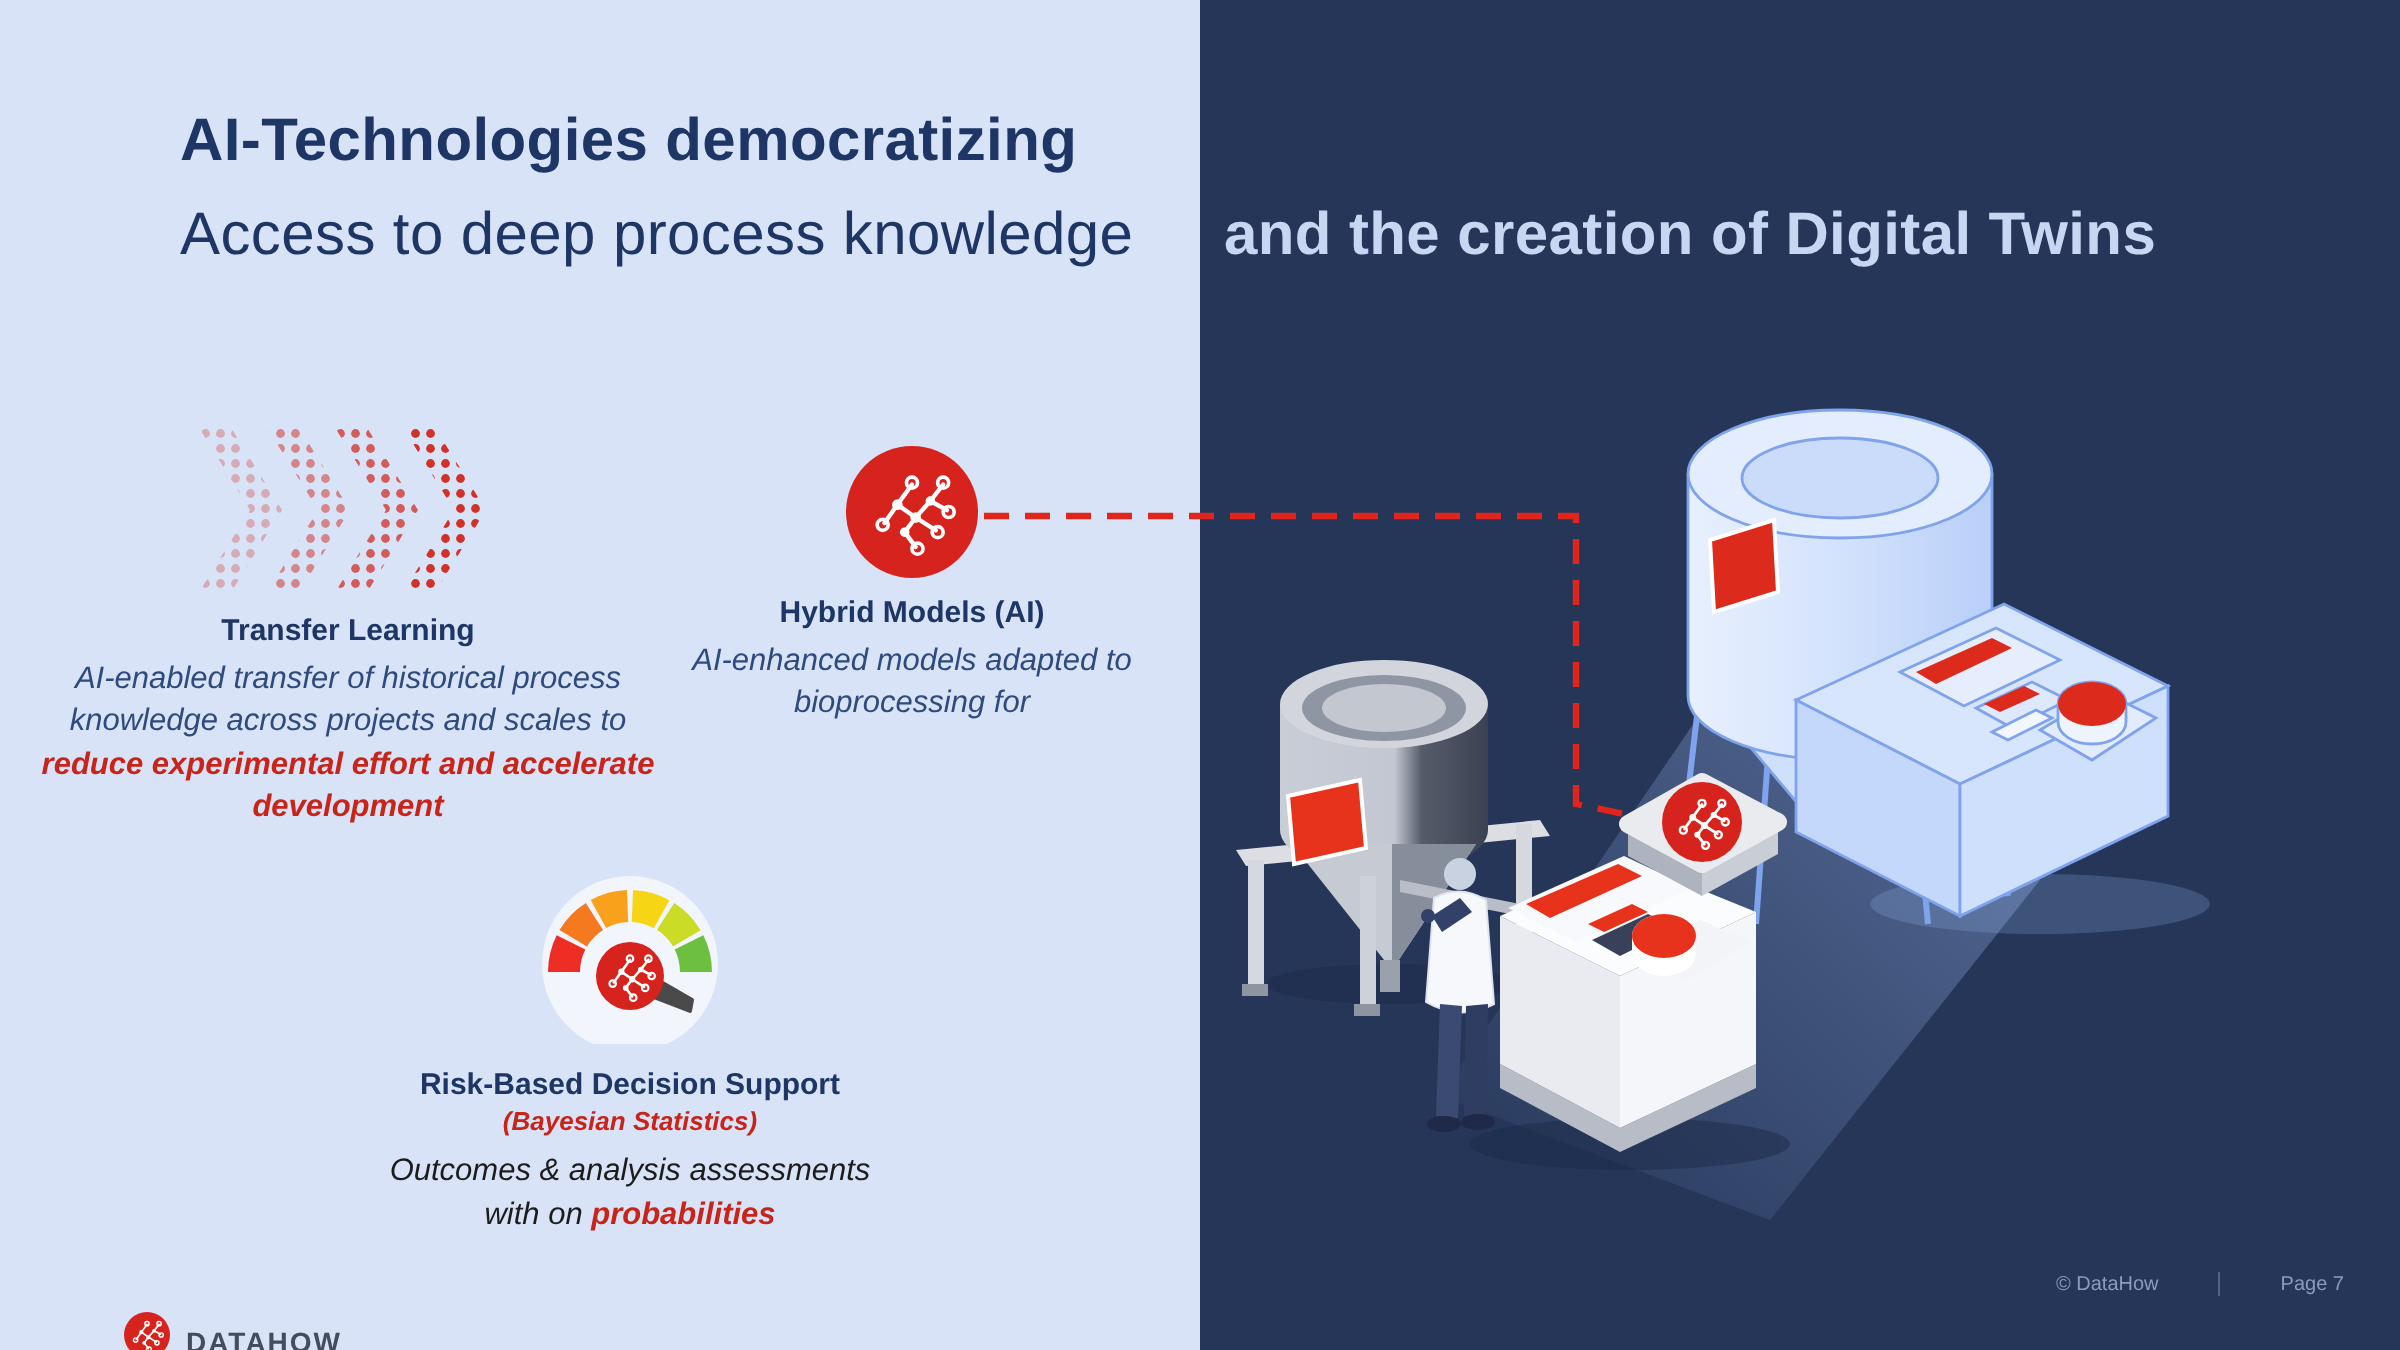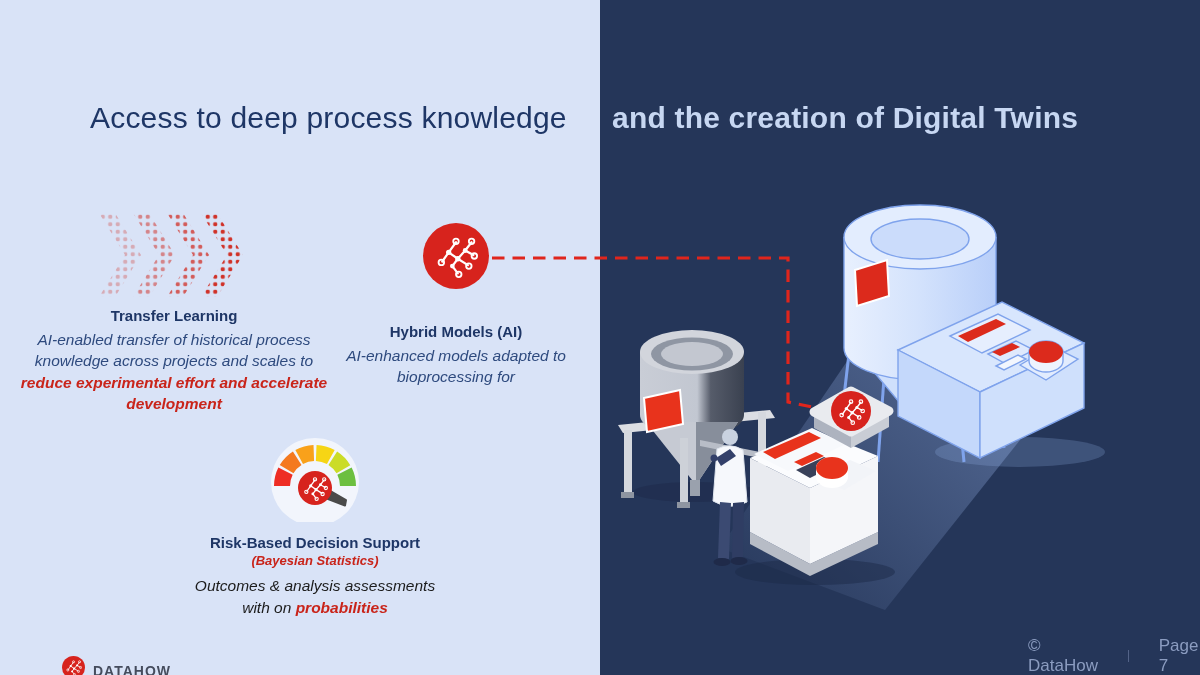--- a/index.html
+++ b/index.html
@@ -15,21 +15,21 @@
   .title-line2-left{position:absolute;left:90px;top:101px;font-size:30px;font-weight:400;color:var(--heading,#1e3666);letter-spacing:.2px;white-space:nowrap;}
   .title-line2-right{position:absolute;left:612px;top:101px;font-size:30px;font-weight:700;color:var(--title-light,#c7d7f2);letter-spacing:.2px;white-space:nowrap;}
 
   .section{position:absolute;text-align:center;}
   .sec-transfer{left:18px;top:213px;width:312px;}
   .sec-hybrid{left:340px;top:223px;width:232px;}
   .sec-risk{left:150px;top:430px;width:330px;}
   .sec-twin{left:905px;top:474px;width:236px;}
 
   .sec-heading{font-size:15px;font-weight:700;color:var(--heading,#1e3666);margin-top:10px;}
-  .sec-hybrid .sec-heading{margin-top:34px;}
+  .sec-hybrid .sec-heading{margin-top:9px;}
   .sec-risk .sec-heading{margin-top:12px;}
   .sec-body{font-size:15.5px;font-style:italic;color:var(--body-blue,#2e4a7e);line-height:1.38;margin-top:5px;}
   .sec-highlight{font-size:15.5px;font-style:italic;font-weight:700;color:var(--red-text,#c9241a);line-height:1.38;}
   .risk-sub{font-size:13px;font-style:italic;font-weight:700;color:var(--red-text,#c9241a);margin-top:2px;}
   .risk-body{font-size:15.5px;font-style:italic;color:var(--ink,#1c1c1c);line-height:1.42;margin-top:7px;}
   .risk-body .sec-highlight{font-size:15.5px;}
 
   .twin-heading{font-size:17.5px;font-weight:700;color:var(--twin-heading,#b9cdf0);}
   .twin-body{font-size:15px;font-style:italic;color:var(--twin-body,#f4f7fd);line-height:1.45;margin-top:6px;}
   .twin-body b{font-weight:700;}
@@ -37,21 +37,21 @@
   .icon-wrap{display:flex;justify-content:center;}
   .hybrid-icon-circle{width:66px;height:66px;border-radius:50%;background:var(--red,#d7231d);display:flex;align-items:center;justify-content:center;margin:0 auto;}
 
   .illustration{position:absolute;left:600px;top:140px;z-index:1;}
   .overlay{position:absolute;left:0;top:0;z-index:2;pointer-events:none;}
   .title-line1,.title-line2-left,.title-line2-right,.section,.footer-left,.footer-right{z-index:3;}
 
   .footer-left{position:absolute;left:62px;top:656px;display:flex;align-items:flex-end;gap:8px;}
   .logo-circle{width:23px;height:23px;border-radius:50%;background:var(--red,#d7231d);display:flex;align-items:center;justify-content:center;}
   .logo-text{font-size:14px;font-weight:600;letter-spacing:1px;color:var(--logo-text,#454c5d);}
-  .footer-right{position:absolute;left:1028px;top:636px;display:flex;align-items:center;gap:30px;font-size:17px;color:var(--footer-muted,#8b9cc0);}
+  .footer-right{position:absolute;left:1028px;top:636px;display:flex;align-items:center;gap:30px;font-size:10px;color:var(--footer-muted,#8b9cc0);}
   .footer-divider{width:1px;height:12px;background:rgba(139,156,192,.45);}
 </style>
 </head>
 <body>
 
 <svg width="0" height="0" style="position:absolute" aria-hidden="true">
   <defs>
     <symbol id="net" viewBox="0 0 48 48">
       <g stroke="#ffffff" stroke-width="2.4" fill="none" stroke-linecap="round">
         <line x1="16" y1="20" x2="24" y2="9"></line>
@@ -194,20 +194,21 @@
       <polygon points="214,272 251,251 289,271 251,292" fill="#e9ebef" stroke="#e9ebef" stroke-width="9" stroke-linejoin="round"></polygon>
       <circle cx="251" cy="271" r="20" fill="#d7231d"></circle>
       <use href="#net" x="237" y="257" width="28" height="28"></use>
     </g>
   </svg>
 
   <svg class="overlay" width="1200" height="675" viewBox="0 0 1200 675">
     <polyline points="492,258 788,258 788,402 812,407" fill="none" stroke="#e0251c" stroke-width="3.2" stroke-dasharray="12.5 8"></polyline>
   </svg>
 
+  <div class="title-line1">AI-Technologies democratizing</div>
   <div class="title-line2-left">Access to deep process knowledge</div>
   <div class="title-line2-right">and the creation of Digital Twins</div>
 
   <div class="section sec-transfer">
     <div class="icon-wrap">
       <svg width="150" height="84" viewBox="0 0 150 84">
         <defs>
           <pattern id="dotpat" width="7.5" height="7.5" patternUnits="userSpaceOnUse">
             <circle cx="3.75" cy="3.75" r="2.2" fill="#d0281e"></circle>
           </pattern>

